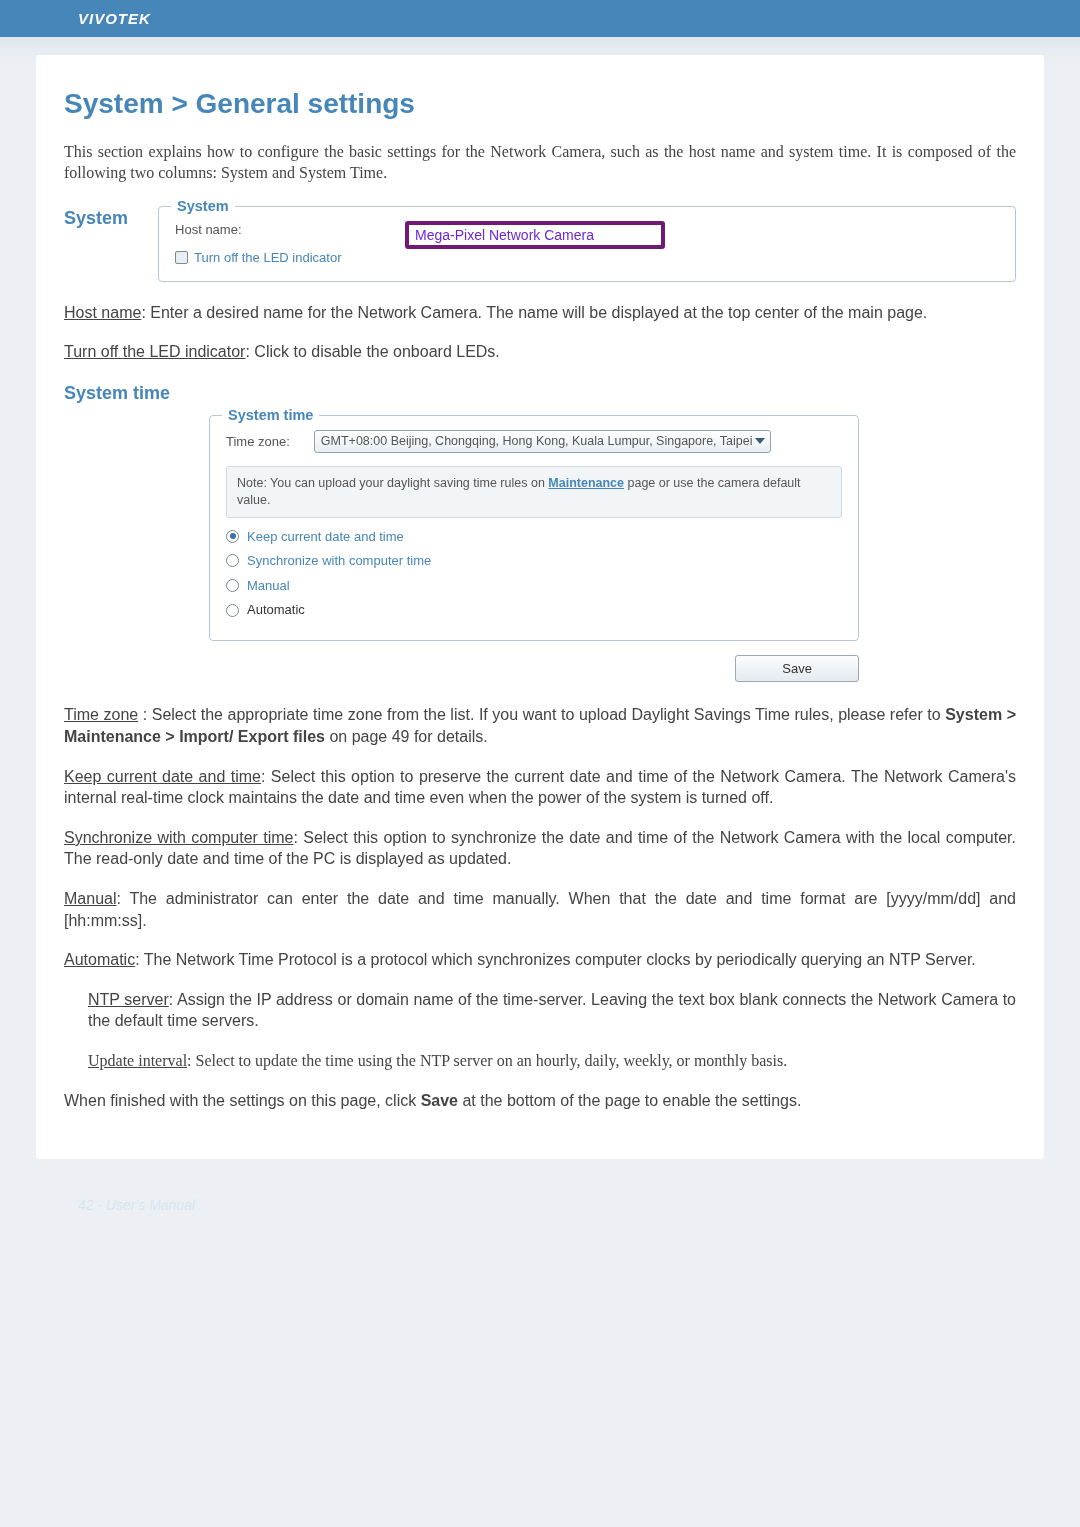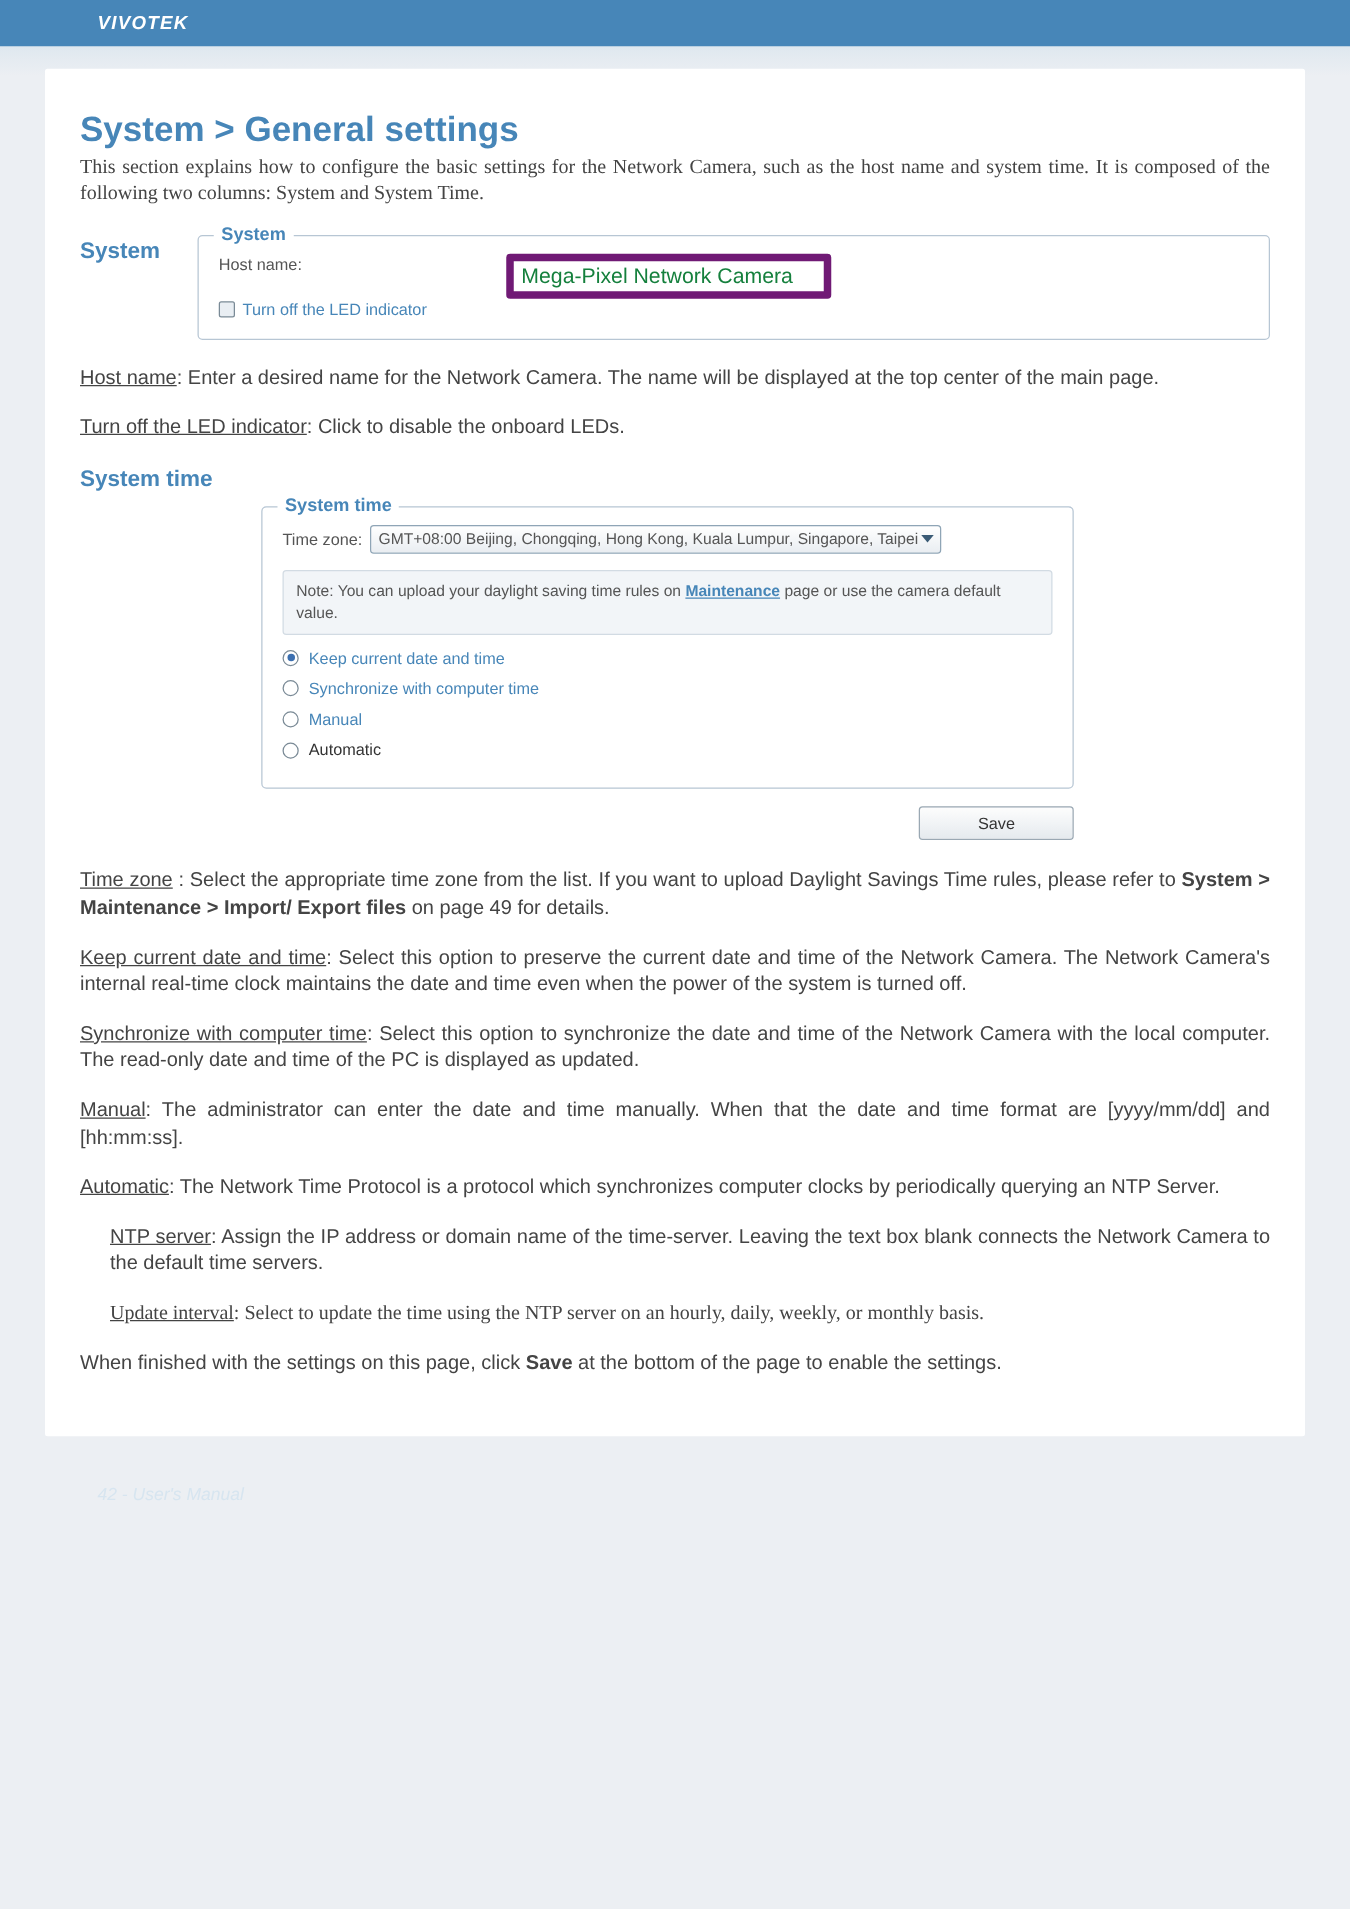--- a/index.html
+++ b/index.html
@@ -32,20 +32,21 @@
   .doc-content {
     padding: 0 28px;
     color: #444;
     font-size: 16px;
     line-height: 1.35;
   }
   h1.page-title {
     color: #4786b8;
     font-size: 28px;
     font-weight: bold;
+    margin-bottom: 18px;
   }
   .intro {
     text-align: justify;
     margin-bottom: 22px;
     font-family: Liberation Serif, serif;
   }
   .section-label {
     color: #4786b8;
     font-weight: bold;
     font-size: 18px;
@@ -66,36 +67,36 @@
     background: #fff;
     padding: 0 6px;
     color: #4786b8;
     font-weight: bold;
     font-size: 14.5px;
   }
   .row1 { display: flex; gap: 30px; margin-bottom: 20px; align-items: flex-start; }
   .sys-inner-row1 { display:flex; align-items:flex-start; margin-bottom:0;gap:20px;}
   .sys-inner-row1 .lbl { width:210px; }
   .txtinput {
-    border:6px solid #701a75;
+    border:4px solid #701a75;
     border-radius:3px;
     padding:2px 6px;
     width:260px;
-    font-size:17px;
-    color:#15803d;
+    font-size:14px;
+    color:#6d28d9;
     background:#fff;
   }
   .chk-wrap { display:flex; align-items:center; gap:6px; }
   .chkbox { width:13px; height:13px; border:1px solid #7a8a96; background:#e9eef3; border-radius:2px; }
   .blue-lbl { color:#4786b8; }
   .para { margin-bottom:18px; }
   .uline { text-decoration: underline; margin-top: 10px; }
   .bold { font-weight:bold; }
   .systime-wrap { margin-left: 145px; width: 650px; }
-  .tz-row { display:flex; align-items:center; gap:6px; margin-bottom:0; }
+  .tz-row { display:flex; align-items:center; gap:24px; margin-bottom:0; }
   .tz-select {
     border:1px solid #8fa5b6;
     border-radius:3px;
     padding:2px 18px 2px 6px;
     font-size:12.5px;
     background: linear-gradient(#fff,#e9edf1);
     position:relative;
     display:inline-flex;
     align-items:center;
     gap:4px;

